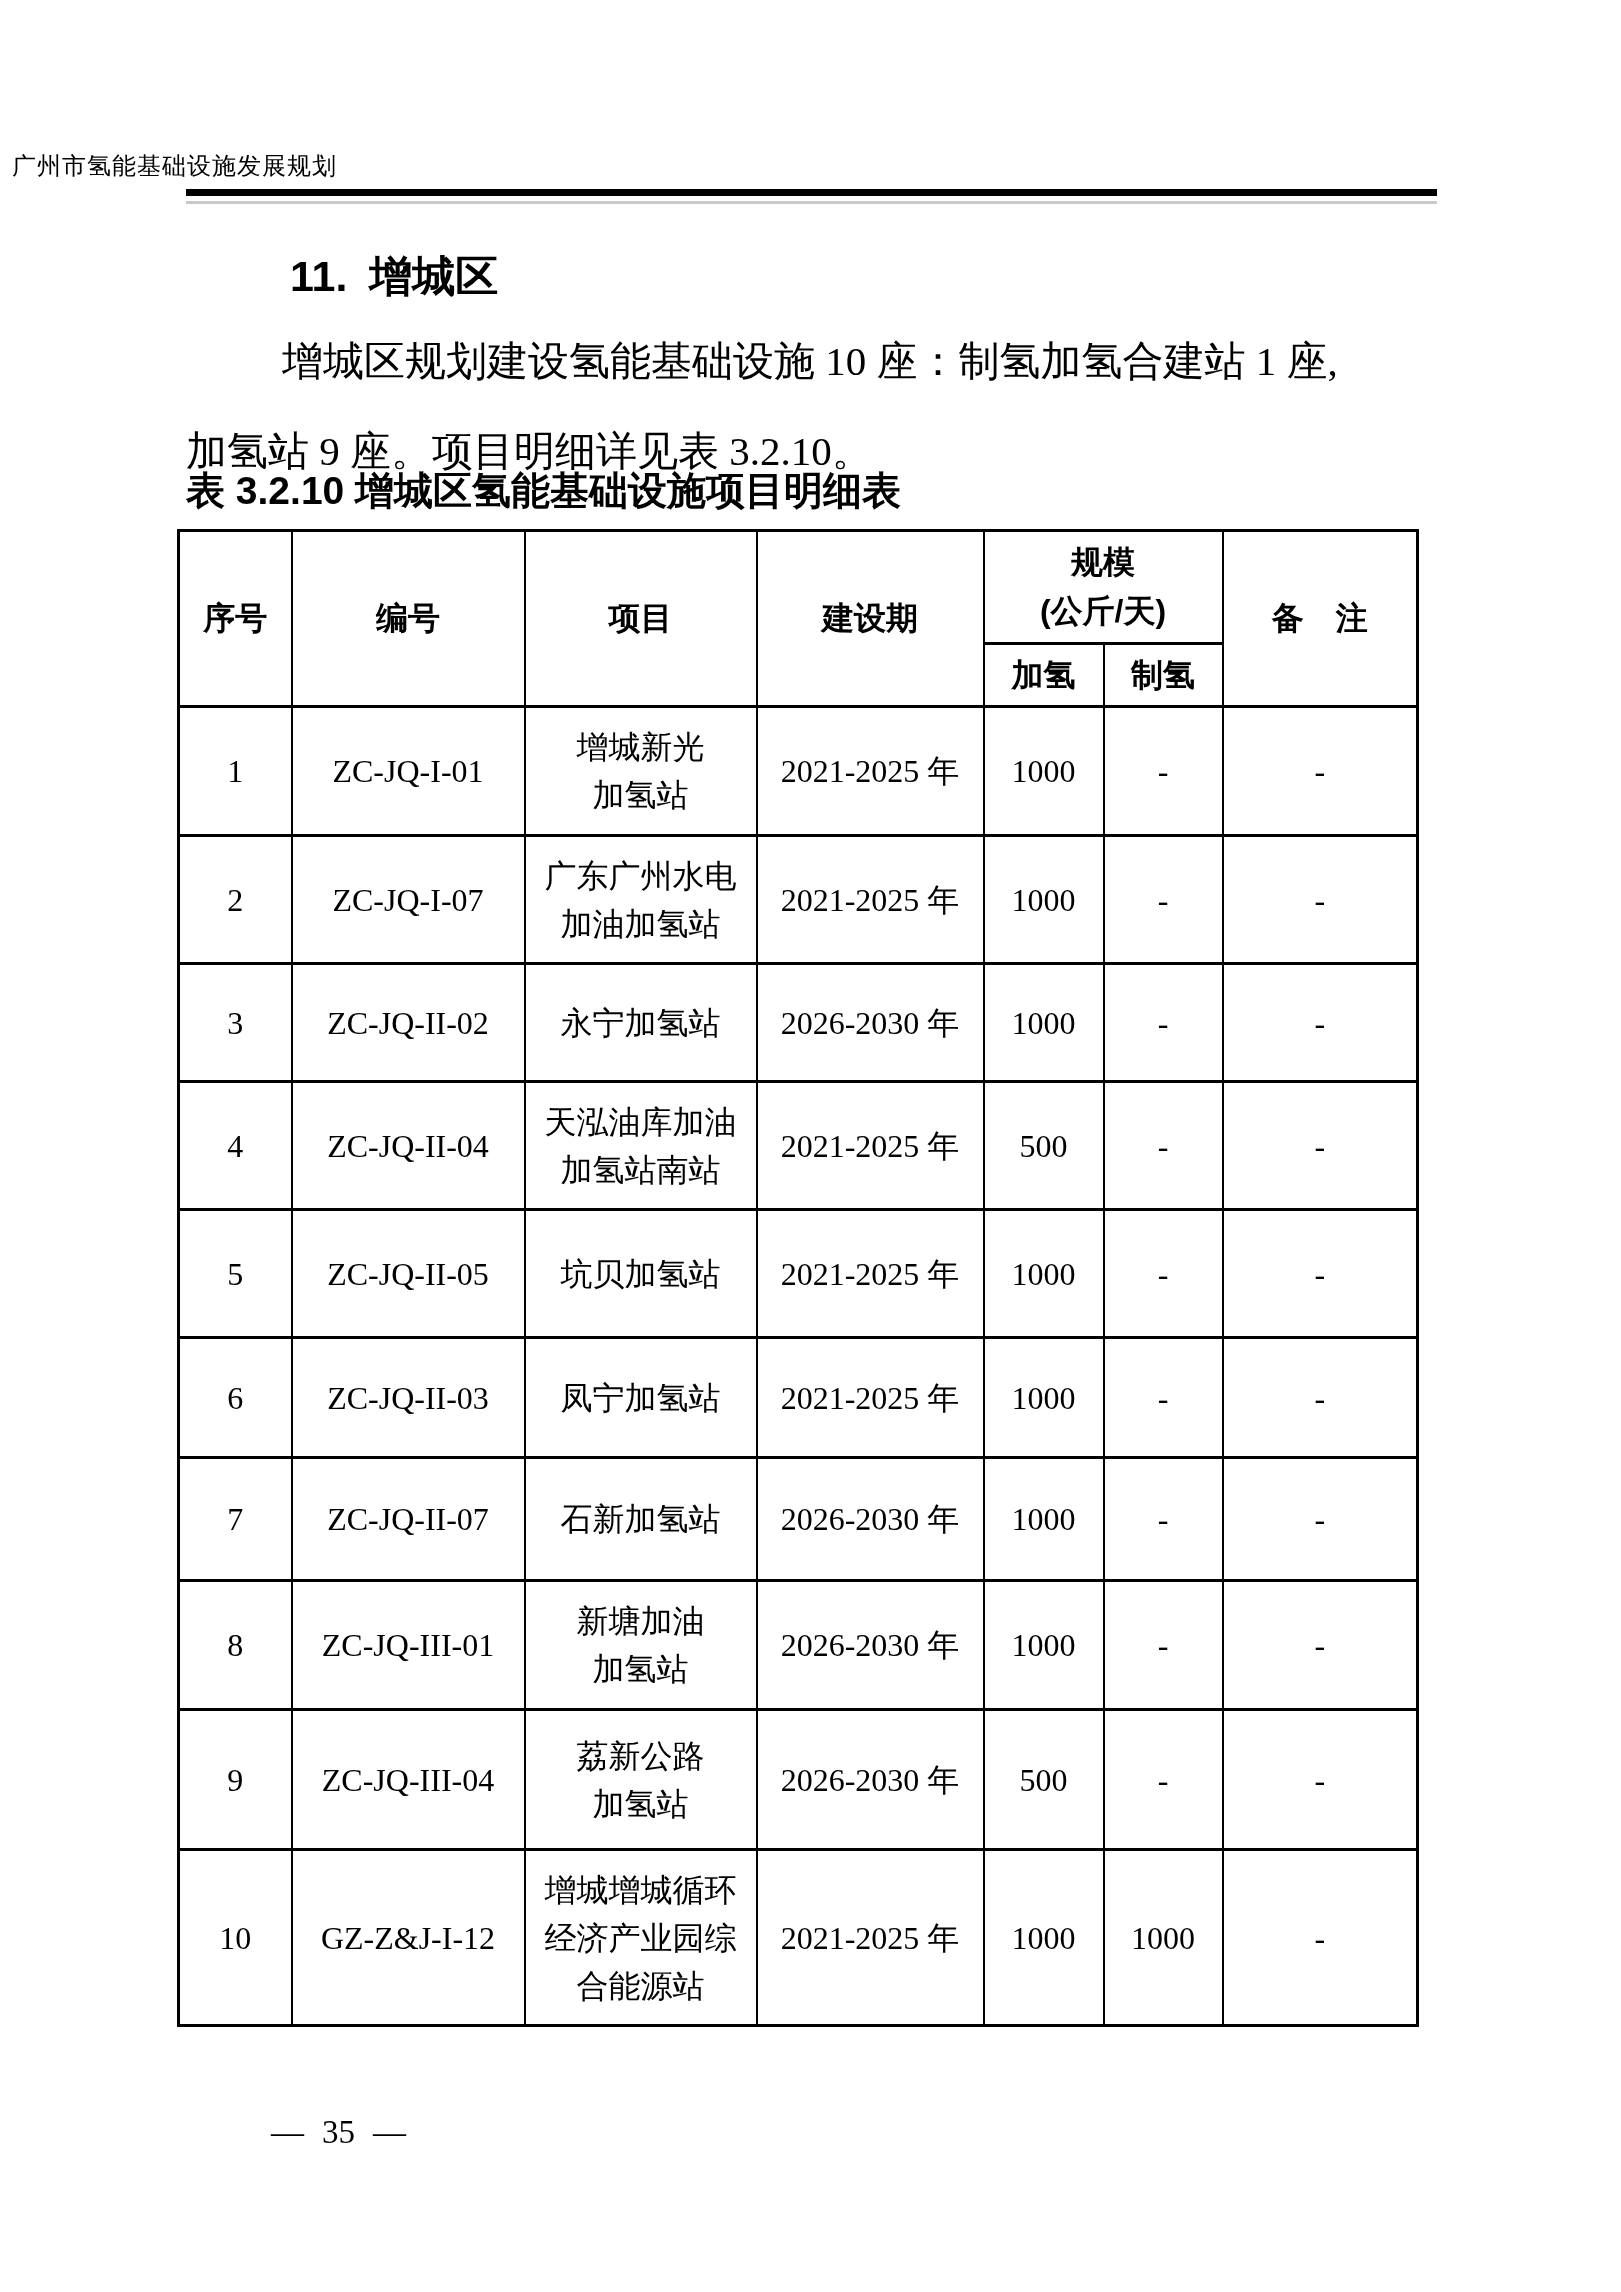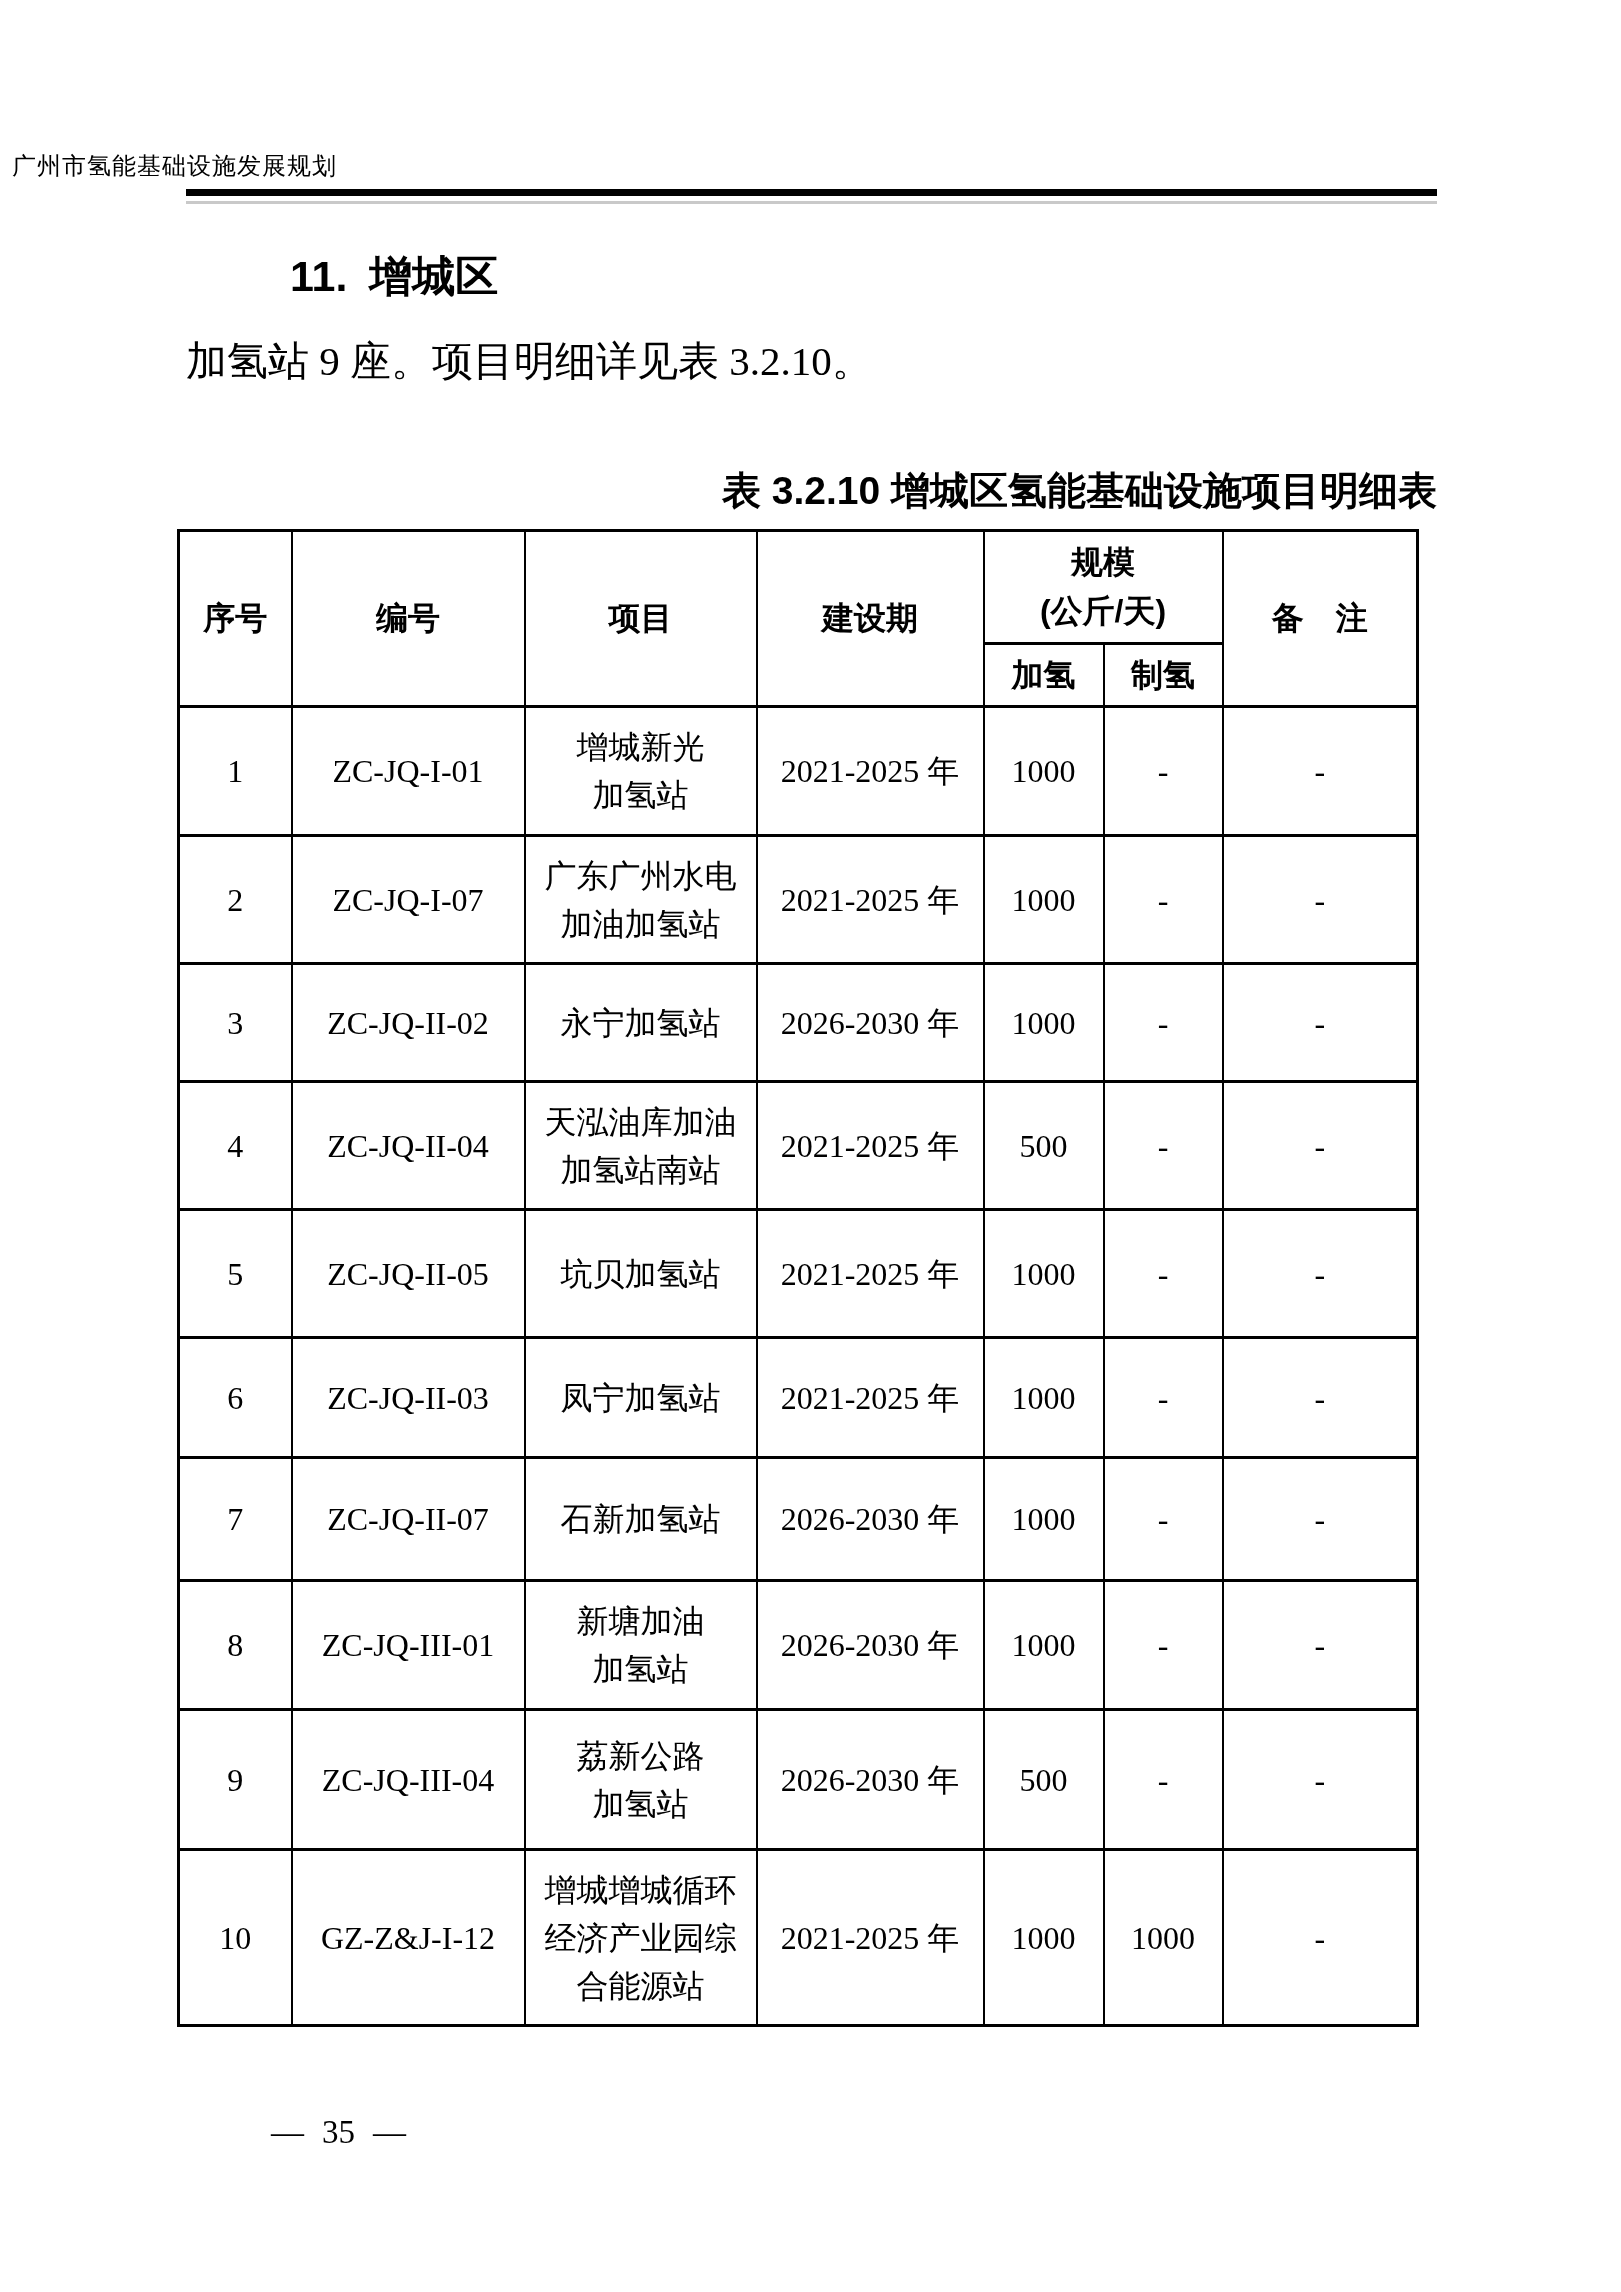--- a/index.html
+++ b/index.html
@@ -67,21 +67,21 @@
     white-space: nowrap;
   }
   .para-line.indent {
     text-indent: 96px;
   }
   .table-caption {
     position: absolute;
     top: 465px;
     left: 186px;
     width: 1251px;
-    text-align: right;
+    text-align: left;
     font-family: "Liberation Sans", "DejaVu Sans", sans-serif;
     font-weight: 700;
     font-size: 39px;
     line-height: 51px;
   }
   table.data-table {
     position: absolute;
     left: 177px;
     top: 529px;
     width: 1239px;
@@ -128,20 +128,21 @@
 <div class="doc">
 
   <div class="header-title">广州市氢能基础设施发展规划</div>
 
   <div class="header-rule"></div>
   <div class="header-rule-shadow"></div>
 
   <h2 class="section-heading">11. 增城区</h2>
 
   <div class="paragraph">
+    <div class="para-line indent">增城区规划建设氢能基础设施 10 座：制氢加氢合建站 1 座,</div>
     <div class="para-line">加氢站 9 座。项目明细详见表 3.2.10。</div>
   </div>
 
   <div class="table-caption">表 3.2.10   增城区氢能基础设施项目明细表</div>
 
   <table class="data-table">
     <colgroup>
       <col style="width:113px">
       <col style="width:233px">
       <col style="width:232px">

